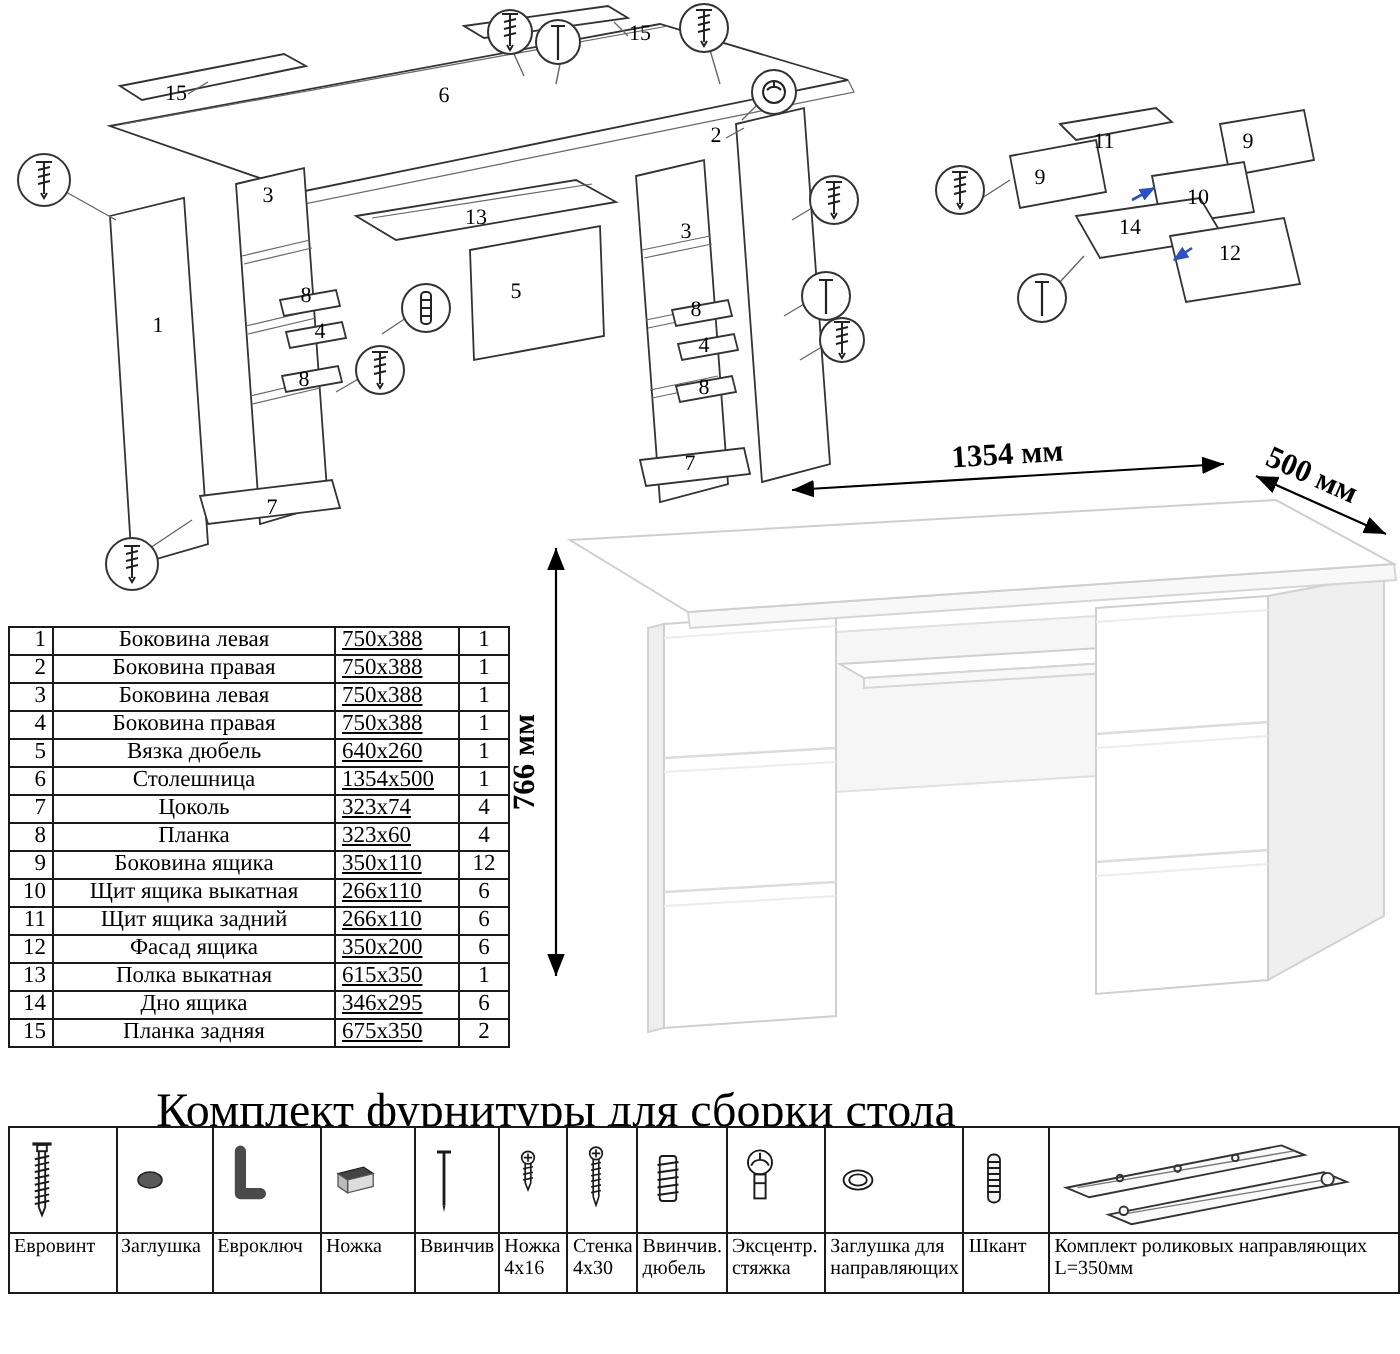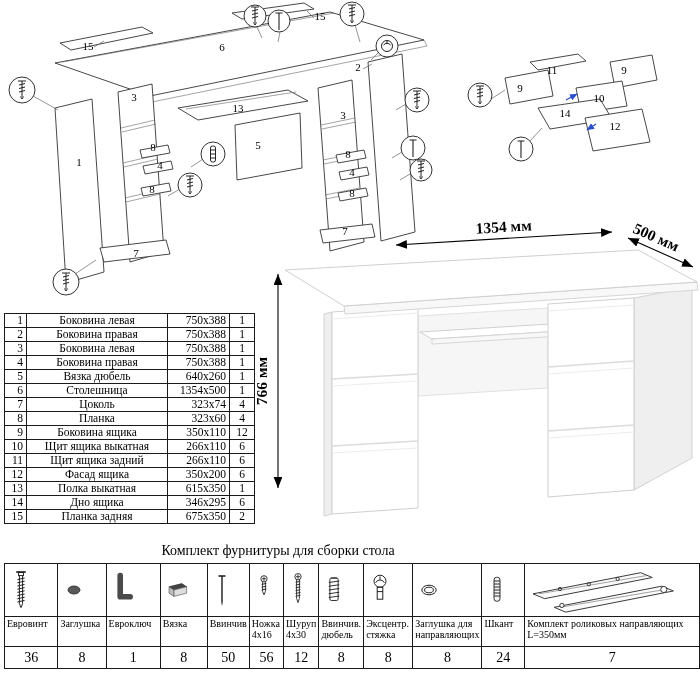--- a/index.html
+++ b/index.html
@@ -25,25 +25,25 @@
   .gapline{stroke:#dcdcdc;stroke-width:1.3;fill:none;}
   .groove{stroke:#ececec;stroke-width:1;fill:none;}
   .dim{stroke:#000;stroke-width:1.1;fill:none;}
   .dim-label{font-size:15.5px;font-weight:bold;fill:#000;text-anchor:middle;font-family:"Liberation Serif",serif;}
 
   
   #parts-table{position:absolute;left:4px;top:313px;border-collapse:collapse;background:#fff;}
   #parts-table td{border:1px solid #1a1a1a;font-size:11.5px;line-height:13px;padding:0 3px;white-space:nowrap;}
   .col-num{width:15px;text-align:right;}
   .col-name{width:134px;text-align:center;}
-  .col-size{width:55px;text-align:right;}
+  .col-size{width:55px;text-align:left;text-decoration:underline;}
   .col-qty{width:18px;text-align:center;}
 
   
-  #hardware-title{position:absolute;left:0;top:543px;width:556px;text-align:center;font-size:14px;}
+  #hardware-title{position:absolute;left:0;top:543px;width:556px;text-align:center;font-size:24px;}
   #hardware-table{position:absolute;left:4px;top:563px;border-collapse:collapse;table-layout:fixed;background:#fff;}
   #hardware-table td{border:1px solid #1a1a1a;overflow:hidden;}
   .hw-icon-cell{height:52px;text-align:center;vertical-align:middle;padding:0;}
   .hw-name-cell{height:27px;font-size:10px;line-height:11px;vertical-align:top;padding:1px 2px;}
   .hw-qty-cell{height:19px;font-size:14px;text-align:center;vertical-align:middle;}
   .hwicon{stroke:#1a1a1a;fill:none;stroke-width:1.2;}
 </style>
 </head>
 <body>
 
@@ -425,40 +425,26 @@
             <line x1="34" y1="44" x2="146" y2="25" stroke="#777" stroke-width="0.7"></line>
             <circle cx="142" cy="25.5" r="3.2" fill="#fff" stroke="#333"></circle>
               <circle cx="36" cy="42" r="2.2" fill="#fff" stroke="#333"></circle>
           </svg>
         </td>
       </tr>
       <tr>
         <td class="hw-name-cell">Евровинт</td>
         <td class="hw-name-cell">Заглушка</td>
         <td class="hw-name-cell">Евроключ</td>
-        <td class="hw-name-cell">Вязка</td>
+        <td class="hw-name-cell">Ножка</td>
         <td class="hw-name-cell">Ввинчив</td>
         <td class="hw-name-cell">Ножка 4x16</td>
-        <td class="hw-name-cell">Шуруп 4x30</td>
+        <td class="hw-name-cell">Стенка 4x30</td>
         <td class="hw-name-cell">Ввинчив. дюбель</td>
         <td class="hw-name-cell">Эксцентр. стяжка</td>
         <td class="hw-name-cell">Заглушка для направляющих</td>
         <td class="hw-name-cell">Шкант</td>
         <td class="hw-name-cell">Комплект роликовых направляющих L=350мм</td>
       </tr>
-      <tr>
-        <td class="hw-qty-cell">36</td>
-        <td class="hw-qty-cell">8</td>
-        <td class="hw-qty-cell">1</td>
-        <td class="hw-qty-cell">8</td>
-        <td class="hw-qty-cell">50</td>
-        <td class="hw-qty-cell">56</td>
-        <td class="hw-qty-cell">12</td>
-        <td class="hw-qty-cell">8</td>
-        <td class="hw-qty-cell">8</td>
-        <td class="hw-qty-cell">8</td>
-        <td class="hw-qty-cell">24</td>
-        <td class="hw-qty-cell">7</td>
-      </tr>
     </tbody>
   </table>
 
 </div>
 
 </body></html>

